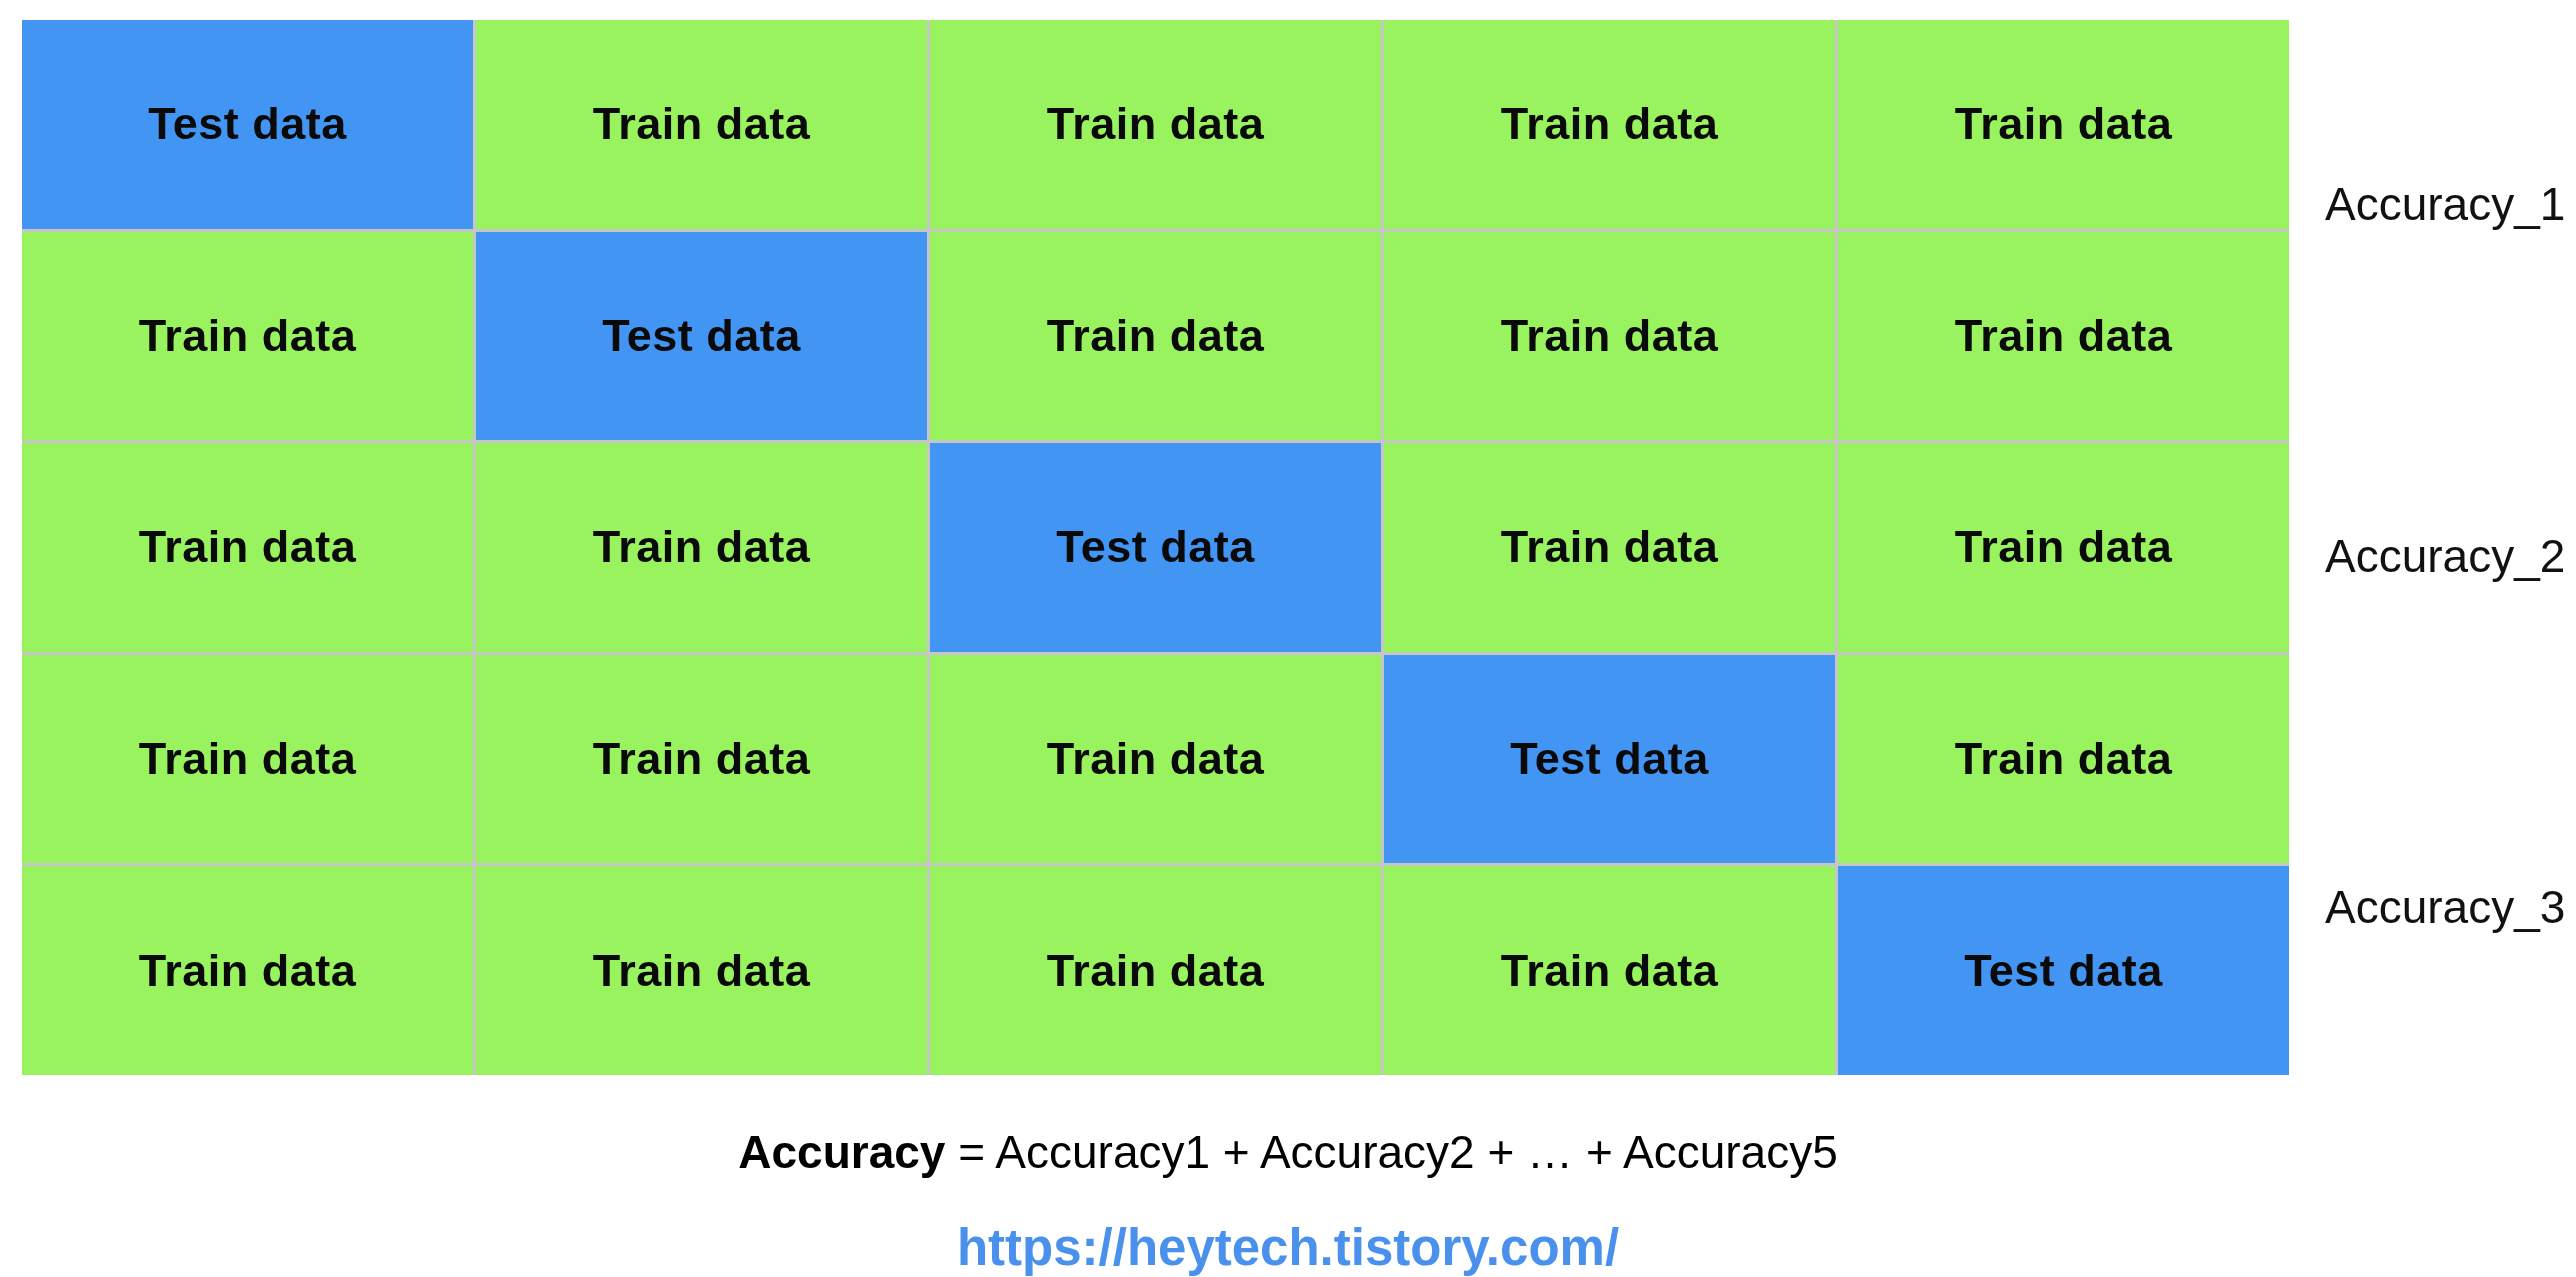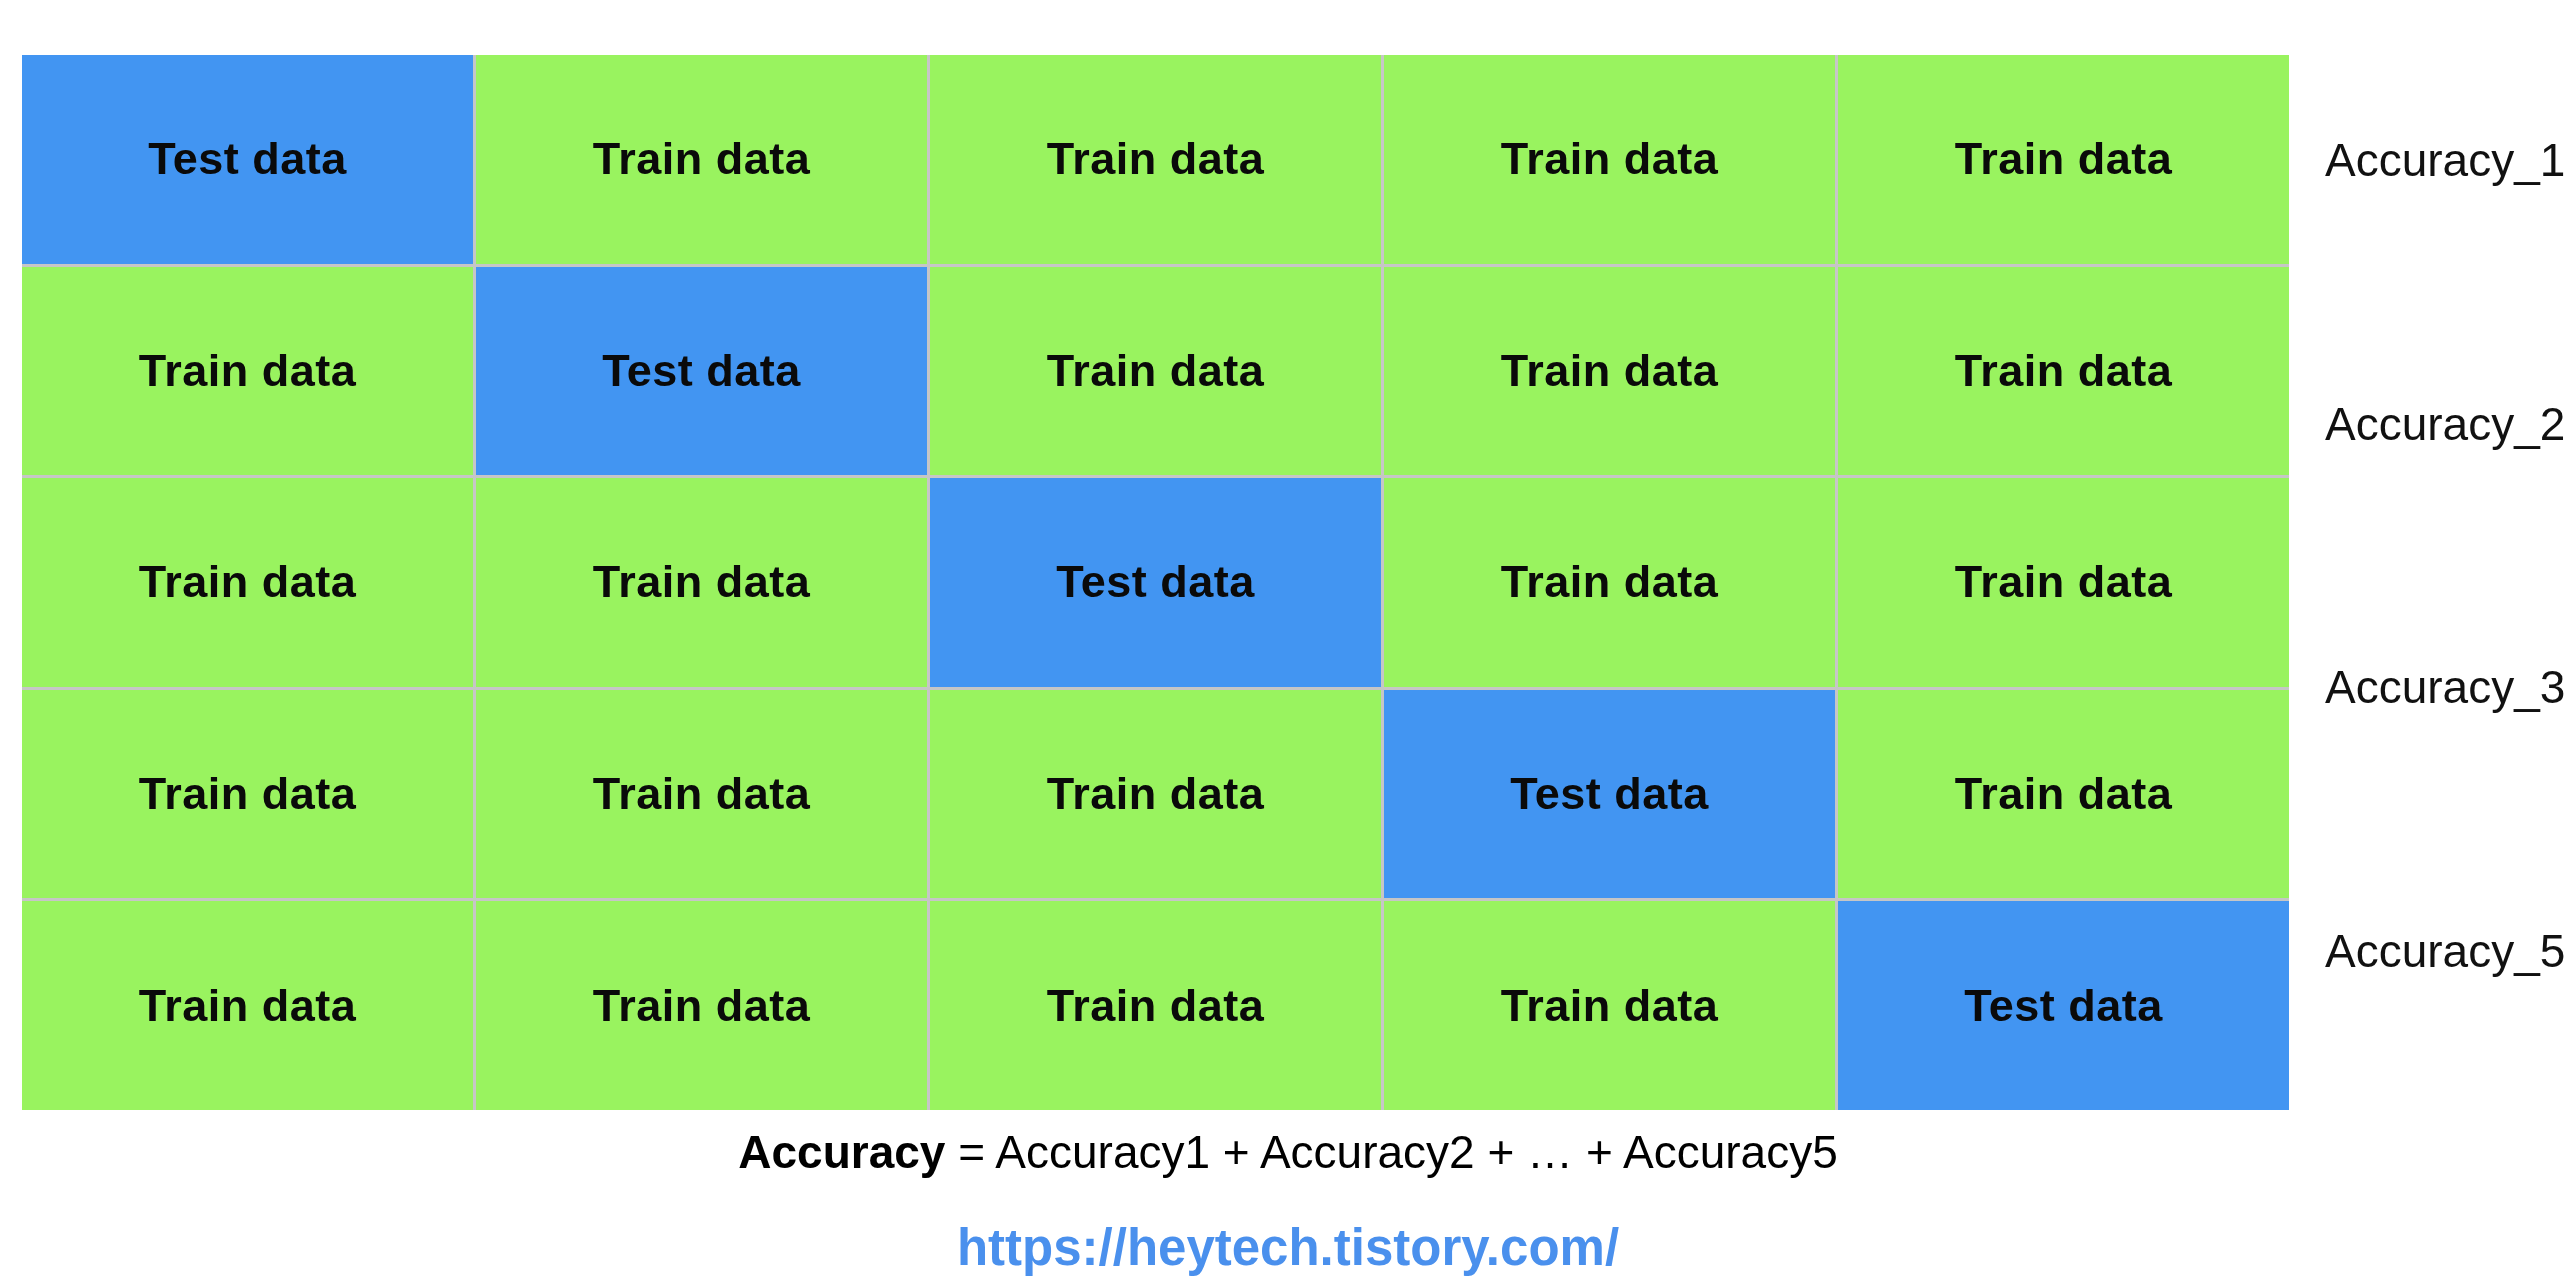--- a/index.html
+++ b/index.html
@@ -18,21 +18,20 @@
     position: absolute;
     left: 22px;
     top: 20px;
     width: 2267px;
     height: 1055px;
     display: grid;
     grid-template-columns: repeat(5, 1fr);
     grid-template-rows: repeat(5, 1fr);
     gap: 3px;
     background: #c6c6c6;
-    margin-top: 35px;
   }
   .cell {
     display: flex;
     align-items: center;
     justify-content: center;
     font-weight: bold;
     font-size: 45px;
     letter-spacing: 0.5px;
     color: #0a0a0a;
   }
@@ -111,21 +110,20 @@
     <div class="cell train">Train data</div>
     <div class="cell train">Train data</div>
     <div class="cell train">Train data</div>
     <div class="cell test">Test data</div>
   </div>
 
 <div class="accuracy-labels">
     <div class="row-label">Accuracy_1</div>
     <div class="row-label">Accuracy_2</div>
     <div class="row-label">Accuracy_3</div>
-    <div class="row-label">Accuracy_5</div>
   </div>
 
 <div class="formula">
   <span class="bold-part">Accuracy</span><span> = Accuracy1 + Accuracy2 + … + Accuracy5</span>
 </div>
 
 <div class="footer-link-wrap">
   <a href="#" class="footer-link">https://heytech.tistory.com/</a>
 </div>
 

